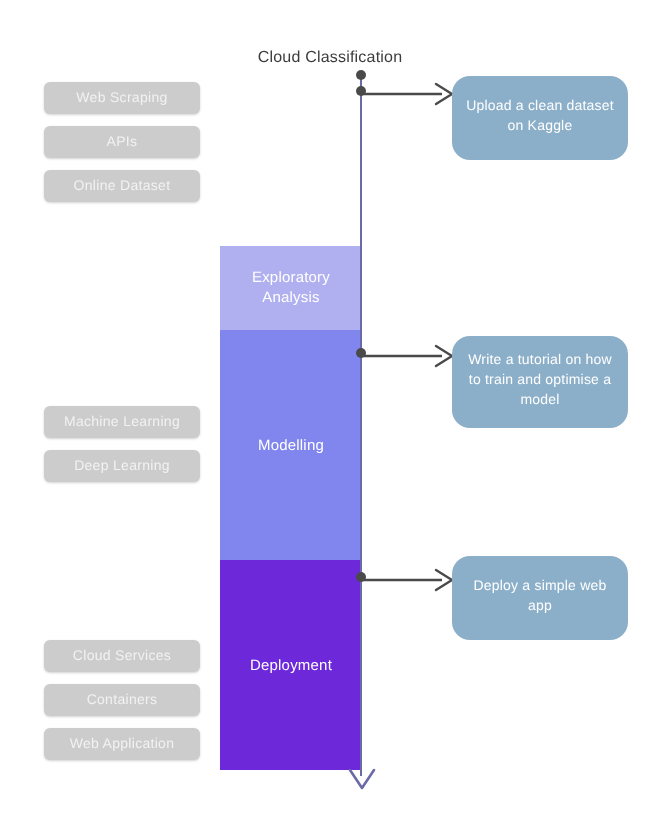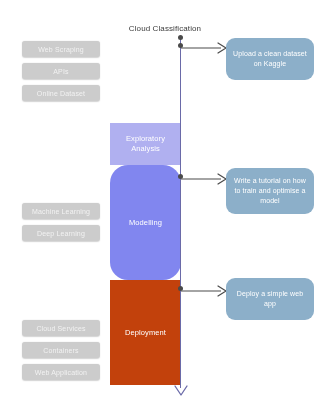--- a/index.html
+++ b/index.html
@@ -119,24 +119,24 @@
 <body>
 
 <div id="canvas">
 
   <div id="diagram-title" style="color: rgb(60, 60, 60);">Cloud Classification</div>
 
   <div id="pipeline-bar">
     <div class="stage" style="top: 86px; height: 42px; background: rgb(176, 176, 240);">
       <span class="stage-label">Exploratory Analysis</span>
     </div>
-    <div class="stage" style="top: 128px; height: 115px; background: rgb(129, 134, 239); border-radius: 18px;">
+    <div class="stage" style="top: 128px; height: 115px; background: rgb(129, 134, 239);">
       <span class="stage-label">Modelling</span>
     </div>
-    <div class="stage" style="top: 243px; height: 105px; background: #c2410c;">
+    <div class="stage" style="top: 243px; height: 105px; background: #6d28d9;">
       <span class="stage-label">Deployment</span>
     </div>
   </div>
 
   <div id="bar-edge" style="background: rgb(106, 106, 168);"></div>
 
   <div id="bar-arrow-tip">
     <svg width="14" height="12" viewBox="0 0 14 12">
       <path d="M1 1 L7 10 L13 1" fill="none" stroke="#6a6aa8" stroke-width="1.3" stroke-linecap="round" stroke-linejoin="round"></path>
     </svg>

